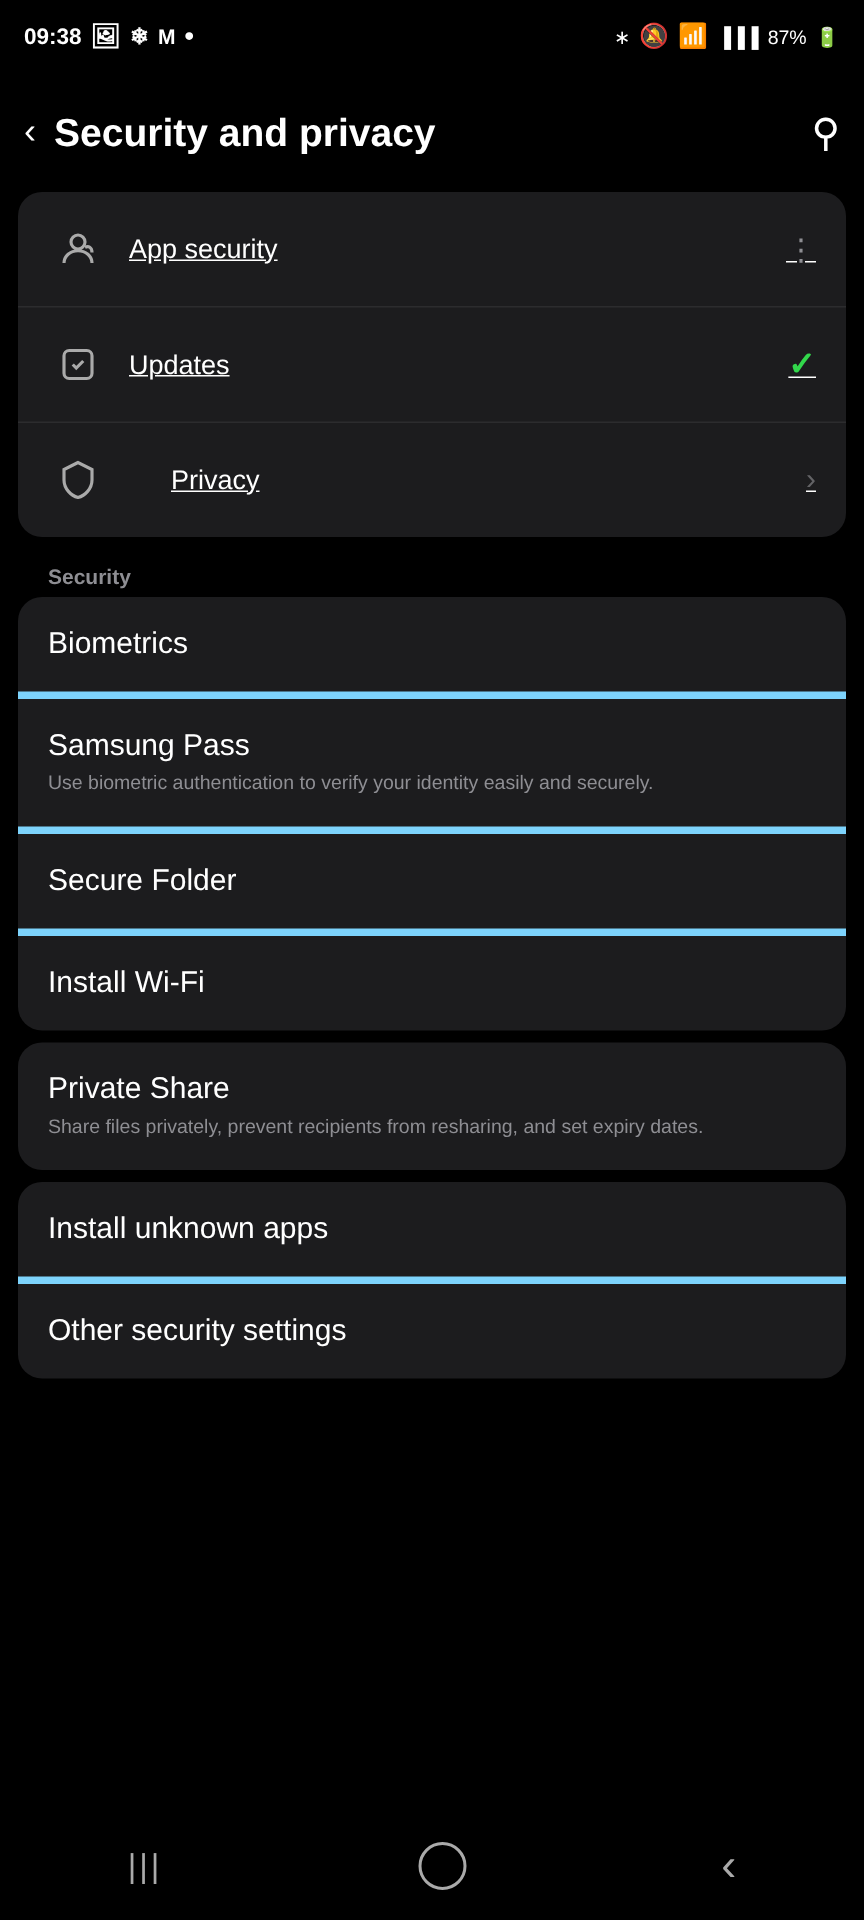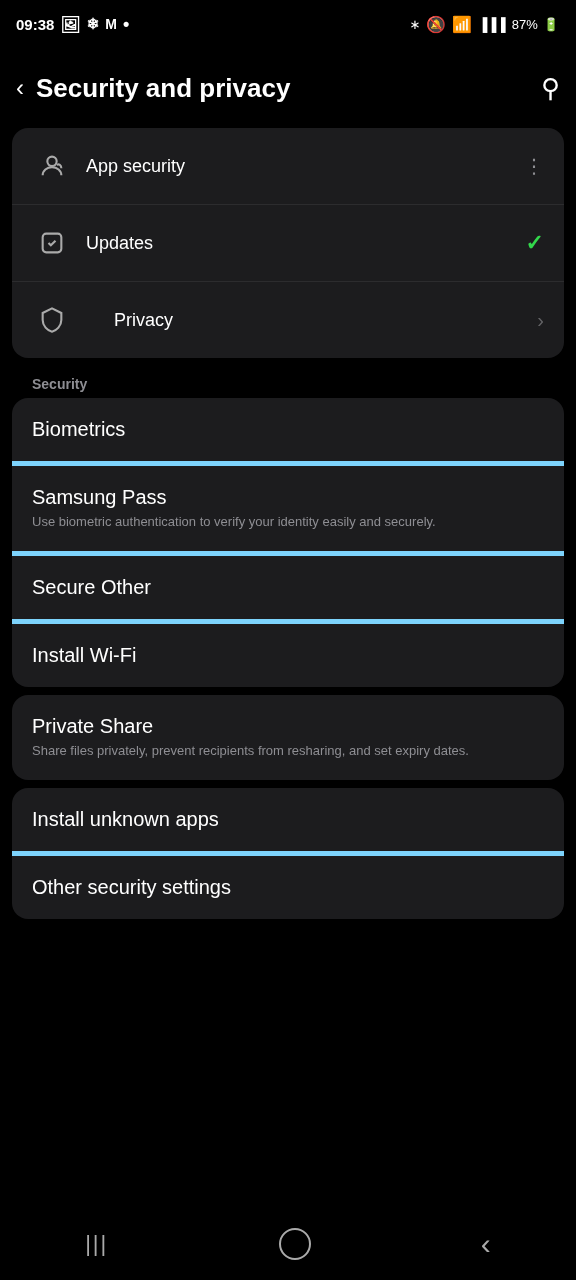--- a/index.html
+++ b/index.html
@@ -93,20 +93,21 @@
       overflow: hidden;
       margin-bottom: 8px;
     }
 
     .list-item {
       display: flex;
       align-items: center;
       padding: 18px 20px;
       border-bottom: 1px solid #2c2c2e;
       position: relative;
+      text-decoration: underline;
     }
 
     .list-item:last-child {
       border-bottom: none;
       gap: 28px;
     }
 
     .item-icon {
       width: 40px;
       height: 40px;
@@ -301,21 +302,21 @@
 
     <div class="plain-item">
       <div class="plain-item-text">
         <div class="plain-item-title">Samsung Pass</div>
         <div class="plain-item-subtitle">Use biometric authentication to verify your identity easily and securely.</div>
       </div>
     </div>
 
     <div class="plain-item">
       <div class="plain-item-text">
-        <div class="plain-item-title">Secure Other</div>
+        <div class="plain-item-title">Secure Folder</div>
       </div>
     </div>
 
     <div class="plain-item">
       <div class="plain-item-text">
         <div class="plain-item-title">Install Wi-Fi</div>
       </div>
     </div>
   </div>
 

